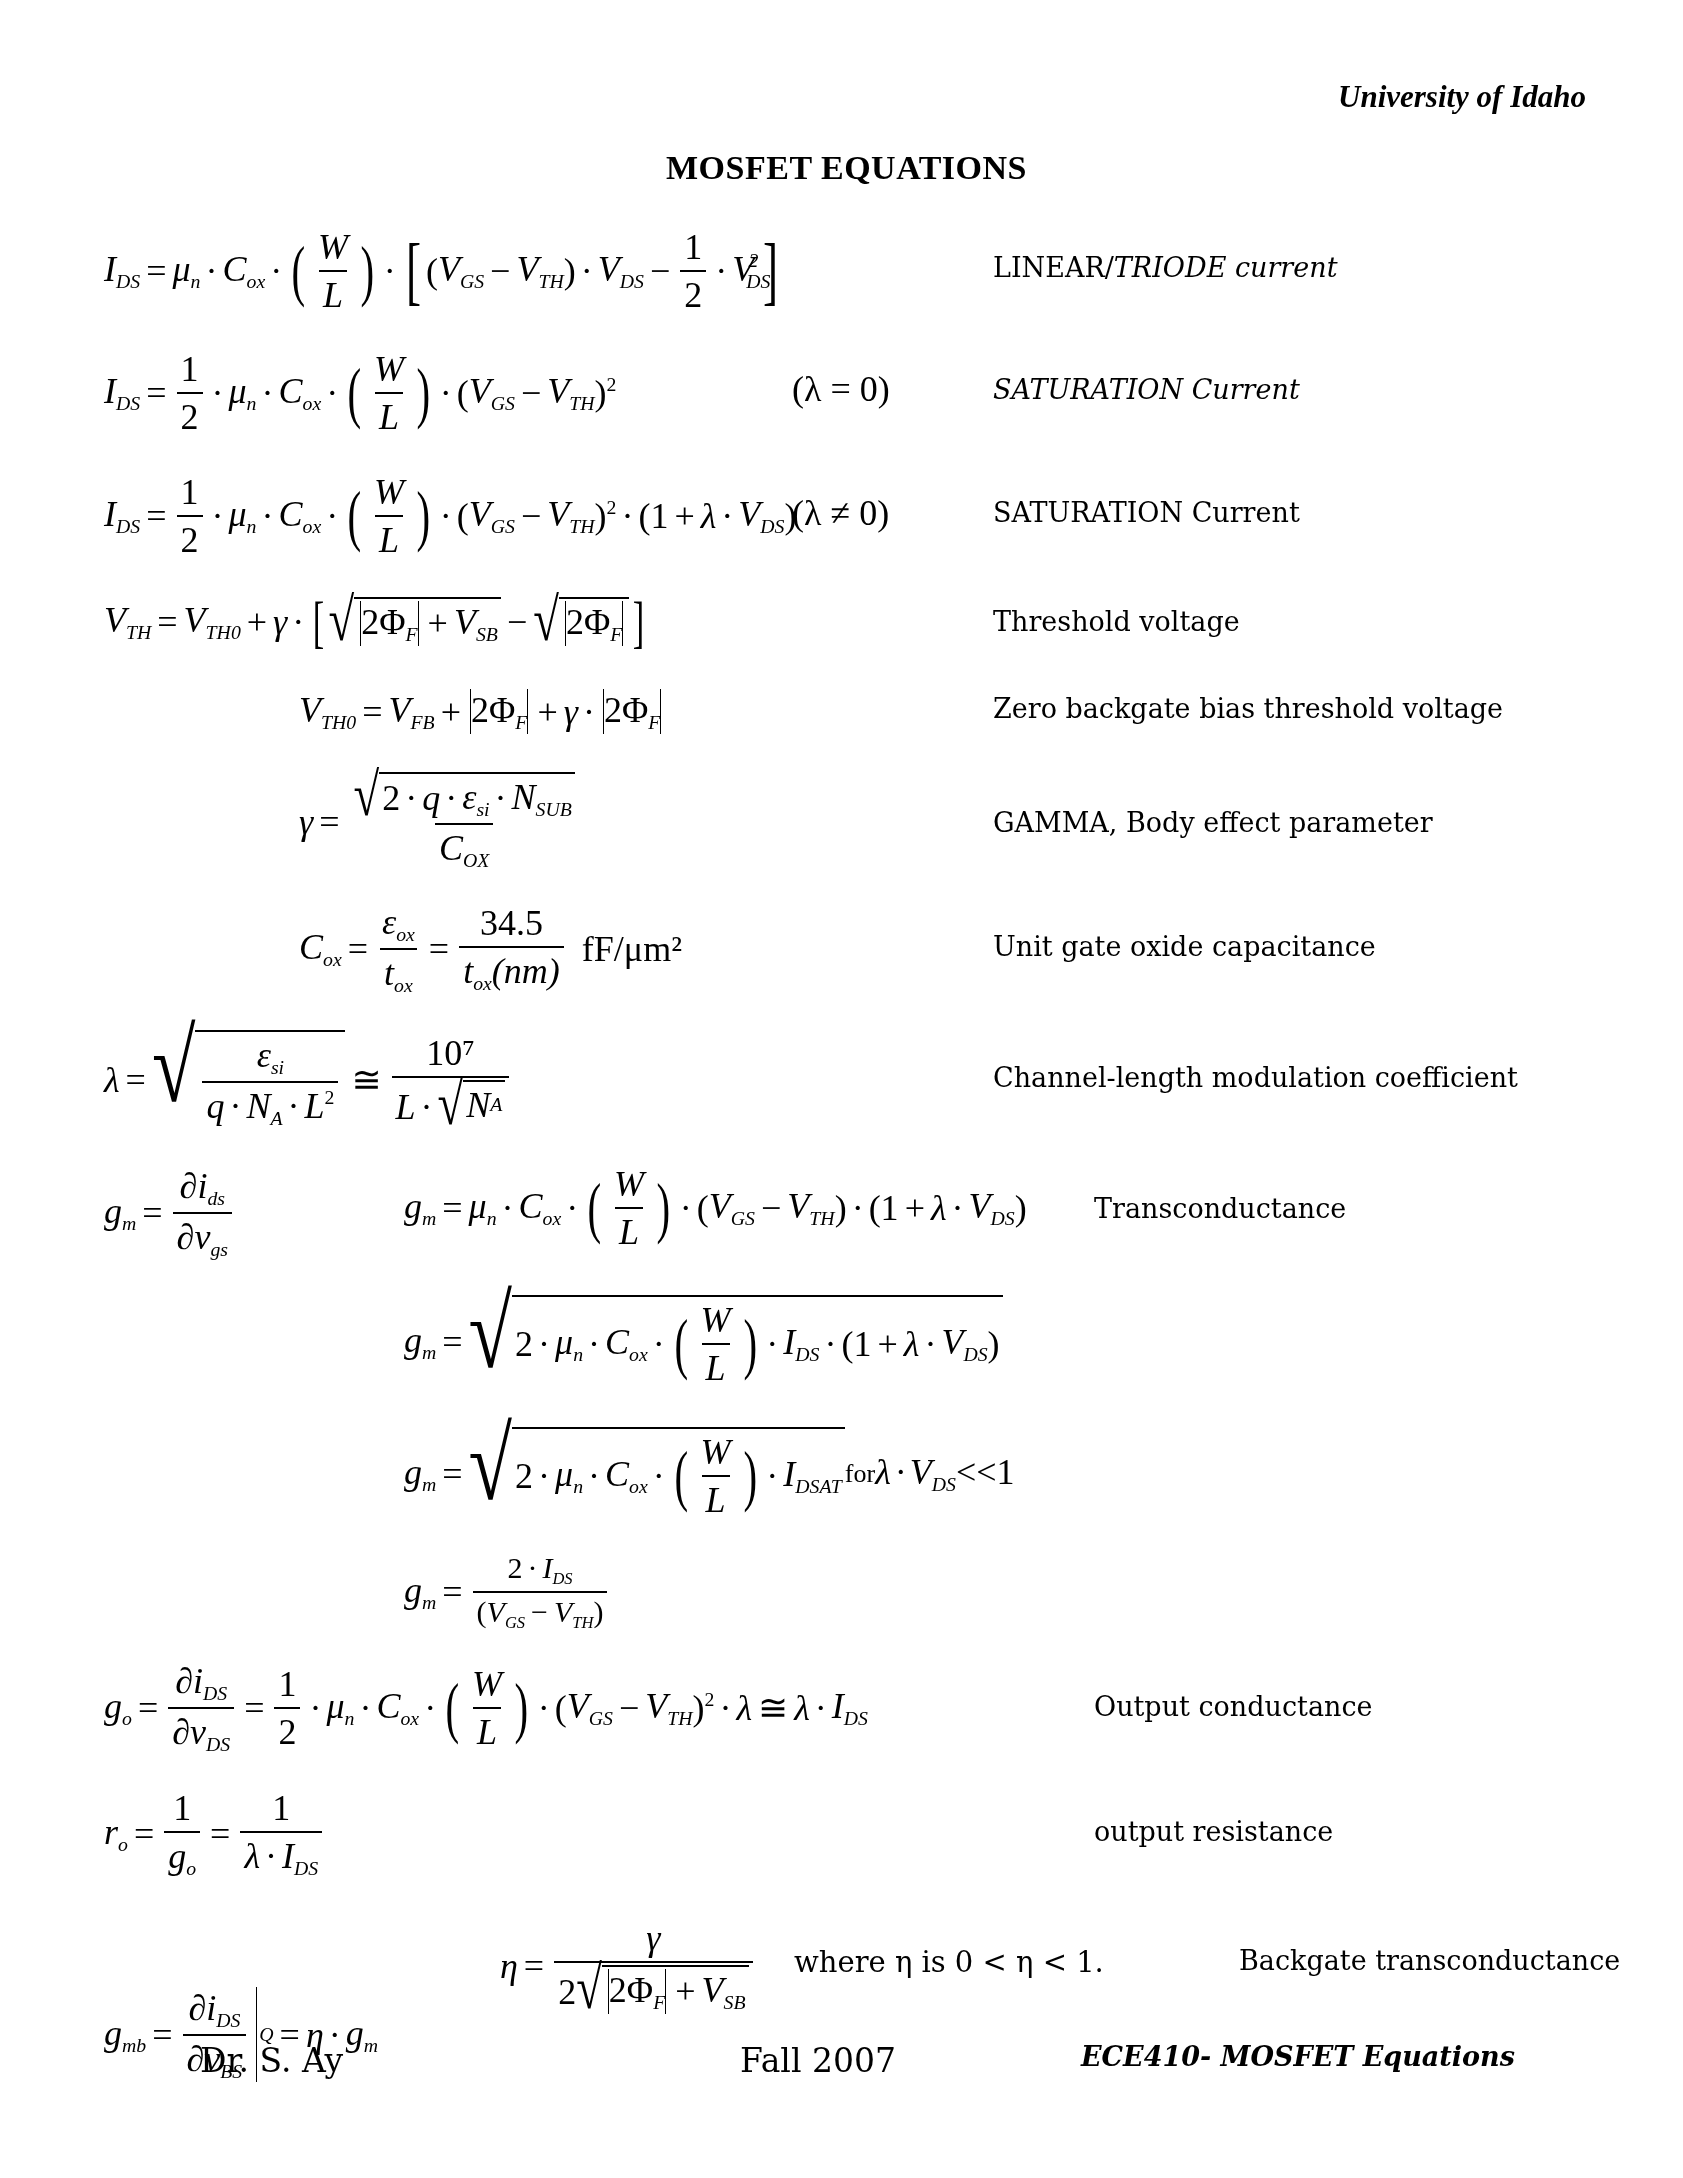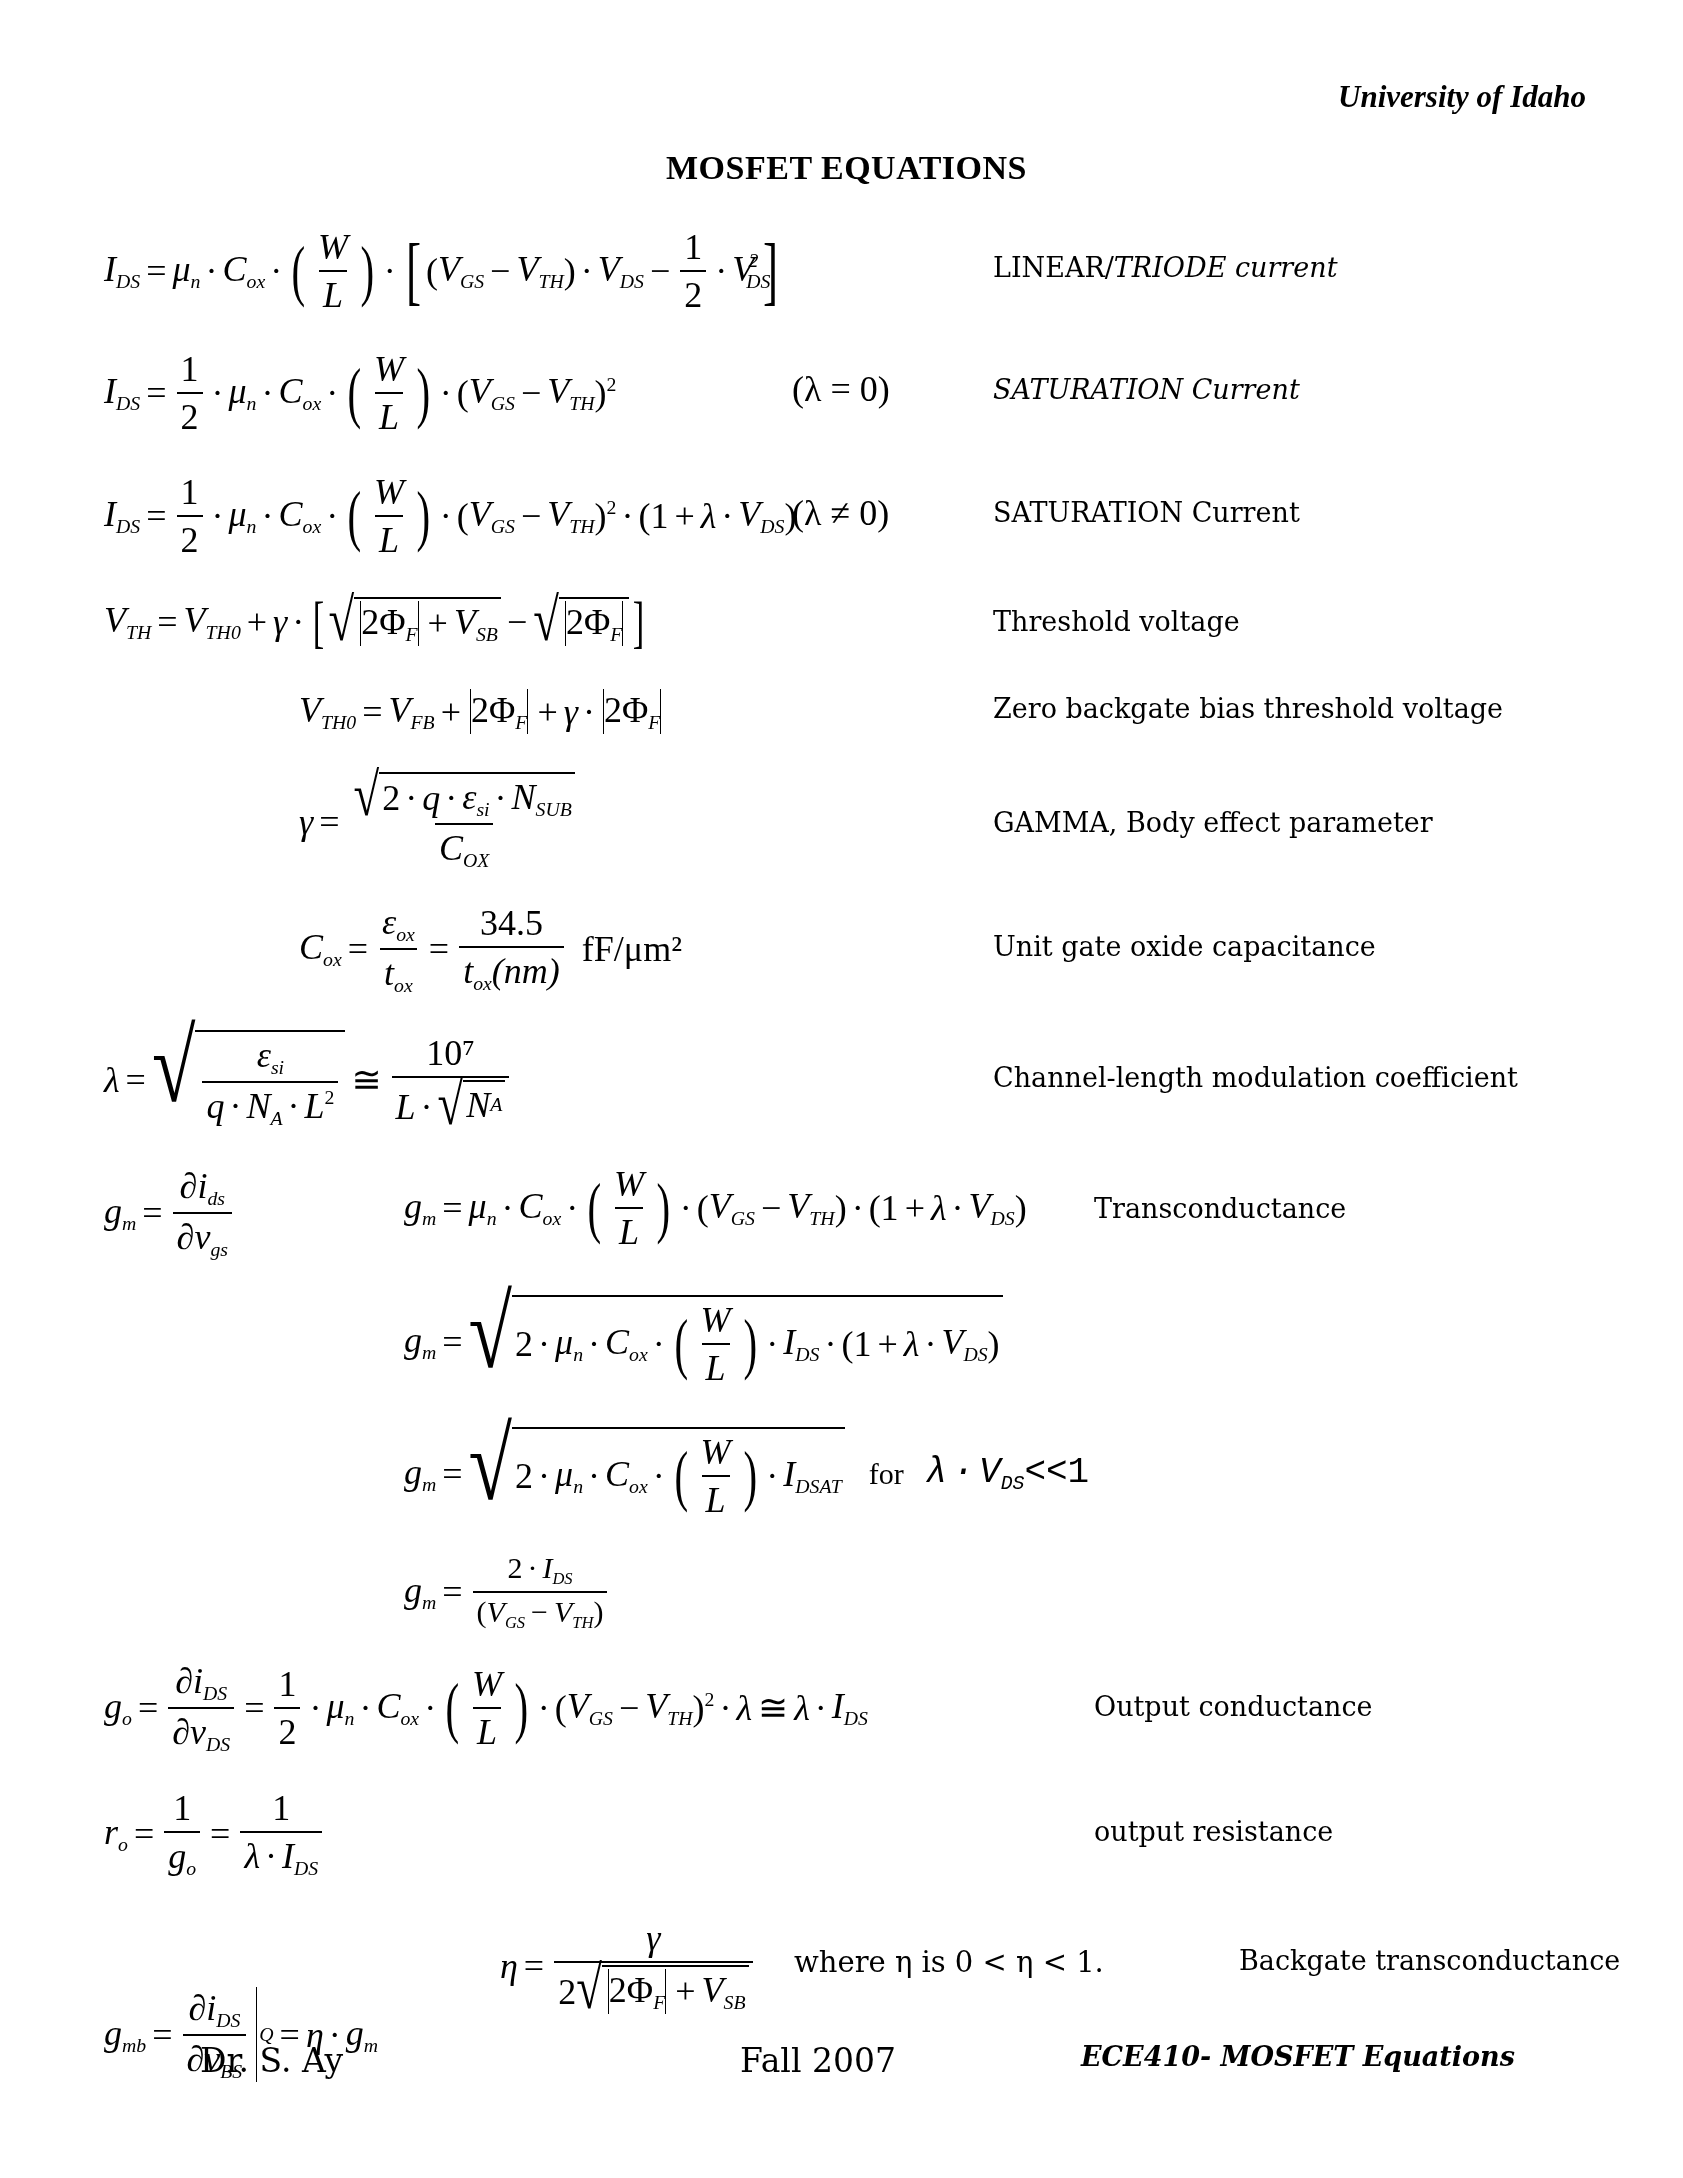--- a/index.html
+++ b/index.html
@@ -279,22 +279,22 @@
     <span class="op">=</span>
   <span class="sqrt">
       <span class="rad" style="font-size:2.2em">√</span>
       <span class="body">2<span class="dot">·</span><span class="v">μ<sub>n</sub></span><span class="dot">·</span><span class="v">C<sub>ox</sub></span><span class="dot">·</span>
   <span class="paren">(</span><span class="frac">
           <span class="num v">W</span>
           <span class="den v">L</span>
         </span><span class="paren">)</span><span class="dot">·</span>
   <span class="v">I<sub>DSAT</sub></span></span>
     </span>
-  <span style="margin-left:24px; font-size:30px;">for</span>
-  <span style="margin-left:22px;font-family:Liberation Mono, monospace;" class="v">λ<span class="dot">·</span>V<sub>DS</sub><span style="font-style:normal">&lt;&lt;1</span></span>
+  <span style="font-size:26px;">for</span>
+  <span style="" class="v">λ<span class="dot">·</span>V<sub>DS</sub><span style="font-style:normal">&lt;&lt;1</span></span>
 </div>
 
 <div class="abs eq" style="left:404px; top:1552px; height:79px;">
   <span class="v">g<sub>m</sub></span>
     <span class="op">=</span>
   <span class="frac" style="font-size:30px;">
       <span class="num">2<span class="dot">·</span><span class="v">I<sub>DS</sub></span></span>
       <span class="den">(<span class="v">V<sub>GS</sub></span><span class="op">−</span><span class="v">V<sub>TH</sub></span>)</span>
     </span>
 </div>

